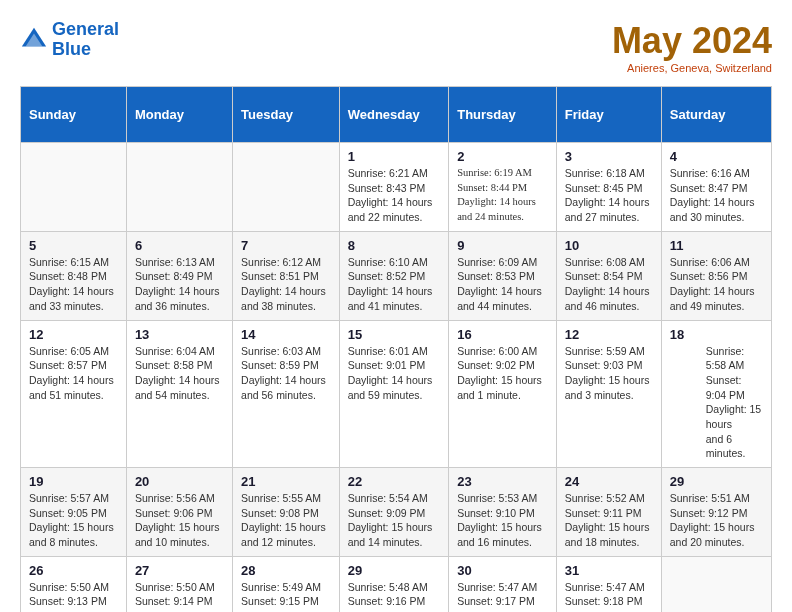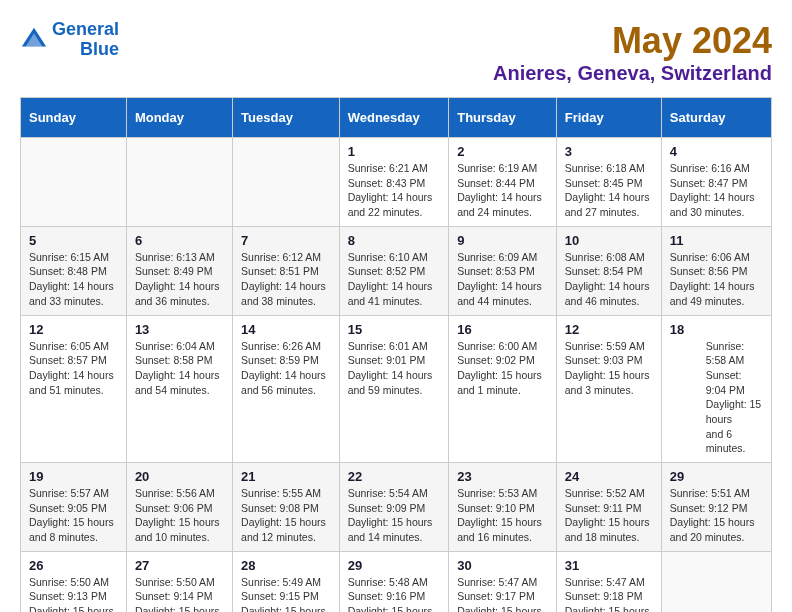--- a/index.html
+++ b/index.html
@@ -13,21 +13,20 @@
     .header {
       display: flex;
       justify-content: space-between;
       align-items: flex-start;
       margin-bottom: 12px;
     }
     .logo {
       display: flex;
       align-items: center;
       gap: 4px;
-      text-align: right;
     }
     .logo-text {
       font-size: 18px;
       font-weight: bold;
       color: #1a1a2e;
       line-height: 1.1;
     }
     .logo-text span {
       color: #1565c0;
     }
@@ -37,34 +36,33 @@
     }
     .title-block {
       text-align: right;
     }
     .main-title {
       font-size: 36px;
       font-weight: bold;
       color: #a16207;
     }
     .subtitle {
-      font-size: 20px;
-      color: #4c1d95;
-      font-weight: bold;
+      font-size: 11px;
+      color: #c2410c;
     }
     table {
       width: 100%;
       border-collapse: collapse;
       font-size: 11px;
     }
     thead tr th {
       background: #1565c0;
       color: #fff;
       text-align: left;
-      padding: 12px 8px;
+      padding: 20px 8px;
       font-size: 13px;
       font-weight: bold;
       border: 1px solid #ccc;
     }
     tbody tr td {
       border: 1px solid #ccc;
       vertical-align: top;
       padding: 6px 8px;
       width: 113px;
       min-height: 80px;
@@ -128,21 +126,21 @@
         <td class="empty"></td>
         <td>
           <span class="day-number">1</span>
           <div class="day-info" style="white-space: pre-line;">Sunrise: 6:21 AM
 Sunset: 8:43 PM
 Daylight: 14 hours
 and 22 minutes.</div>
         </td>
         <td>
           <span class="day-number">2</span>
-          <div class="day-info" style="white-space: pre-line;">Sunrise: 6:19 AM
+          <div class="day-info" style="white-space: pre-line; font-family: Liberation Serif, serif;">Sunrise: 6:19 AM
 Sunset: 8:44 PM
 Daylight: 14 hours
 and 24 minutes.</div>
         </td>
         <td>
           <span class="day-number">3</span>
           <div class="day-info" style="white-space: pre-line;">Sunrise: 6:18 AM
 Sunset: 8:45 PM
 Daylight: 14 hours
 and 27 minutes.</div>
@@ -216,21 +214,21 @@
         </td>
         <td>
           <span class="day-number">13</span>
           <div class="day-info" style="white-space: pre-line;">Sunrise: 6:04 AM
 Sunset: 8:58 PM
 Daylight: 14 hours
 and 54 minutes.</div>
         </td>
         <td>
           <span class="day-number">14</span>
-          <div class="day-info" style="white-space: pre-line;">Sunrise: 6:26 AM
+          <div class="day-info" style="white-space: pre-line;">Sunrise: 6:03 AM
 Sunset: 8:59 PM
 Daylight: 14 hours
 and 56 minutes.</div>
         </td>
         <td>
           <span class="day-number">15</span>
           <div class="day-info" style="white-space: pre-line;">Sunrise: 6:01 AM
 Sunset: 9:01 PM
 Daylight: 14 hours
 and 59 minutes.</div>

